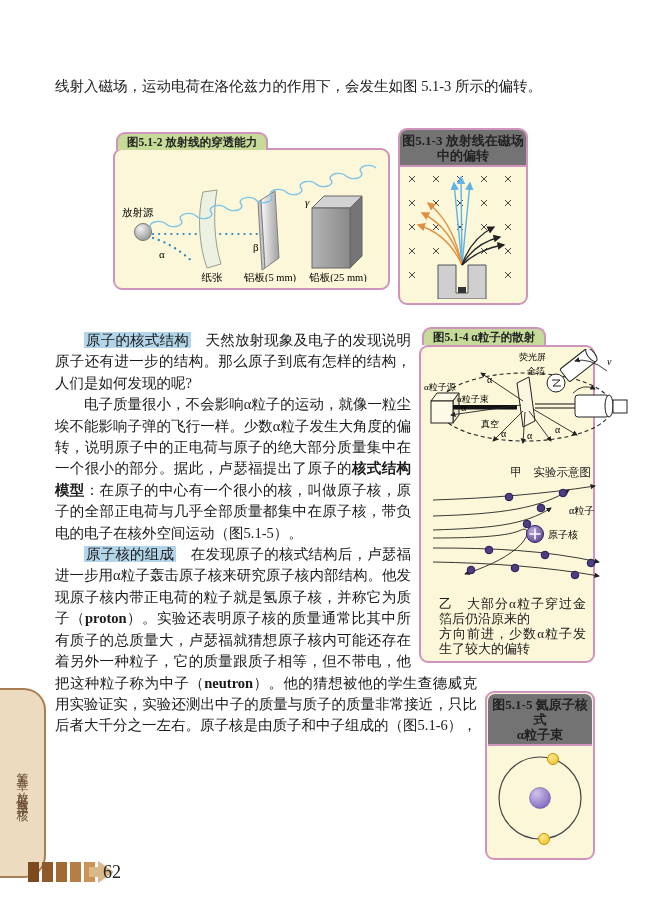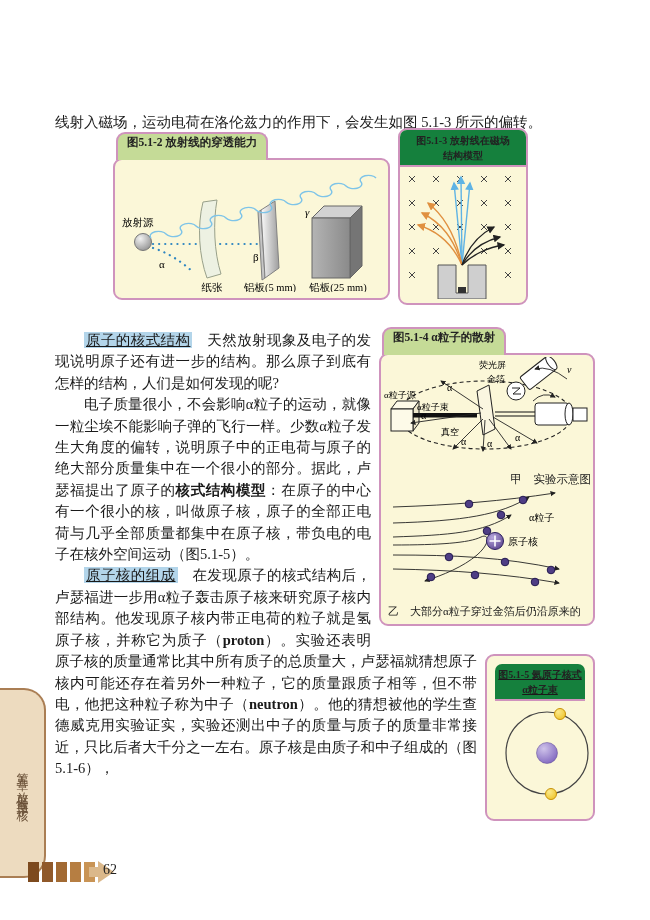--- a/index.html
+++ b/index.html
@@ -2,60 +2,60 @@
 <html><head>
 <meta charset="utf-8">
 <style>
   html,body { margin:0; padding:0; }
   body { width:650px; height:920px; background:#ffffff;
          font-family:"Liberation Serif","DejaVu Serif",serif; color:#1a1a1a; }
   .page { position:relative; width:650px; height:920px; overflow:hidden; background:#fff; }
 
   
   .intro { position:absolute; left:55px; top:76px; width:548px;
-           font-size:14.5px; line-height:21px;margin-top:36px; }
+           font-size:14.5px; line-height:21px; }
   .main-text { position:absolute; left:55px; top:330px; width:540px;
                font-size:14.5px; line-height:21.4px; }
   .main-text p { margin:0; text-indent:2em; text-align:justify; }
-  .seg-hl { background:#b3d5ea; padding:0 2px;text-decoration:underline; }
+  .seg-hl { background:#b3d5ea; padding:0 2px; }
   .seg-b  { font-weight:bold;margin-top:24px; }
 
   
   .fig-tab { display:inline-block; background:#c5db97; border:2px solid #cf93bd; border-bottom:none;
-             border-radius:9px 9px 0 0; padding:1px 9px 10px; font-size:11.5px; font-weight:bold;
+             border-radius:9px 9px 0 0; padding:1px 9px 0; font-size:11.5px; font-weight:bold;
              color:#222; position:relative; top:2px; margin-left:3px; line-height:15px; }
   .fig-box { border:2px solid #cf93bd; border-radius:9px; background:#fbf7d8; }
-  .fig-head { background:#15803d; border-bottom:2px solid #cf93bd; border-radius:7px 7px 0 0;
-              text-align:center; font-size:10px; font-weight:bold; color:#222;
+  .fig-head { background:#737373; border-bottom:2px solid #cf93bd; border-radius:7px 7px 0 0;
+              text-align:center; font-size:13px; font-weight:bold; color:#222;
               padding:3px 2px 2px; line-height:15px; }
   .fig-head span { display:block; }
   .fig-caption { text-align:right; font-size:11.5px; line-height:16px; color:#1a1a1a; }
-  .fig-caption2 { font-size:11px; line-height:15px; color:#1a1a1a; padding:0 5px 3px; text-align:justify; }
+  .fig-caption2 { font-size:13px; line-height:15px; color:#1a1a1a; padding:0 5px 3px; text-align:justify;margin-left:11px; }
 
   .top-figs { position:absolute; left:113px; top:128px; display:flex; gap:8px; align-items:flex-start; }
   .f512-wrap { width:277px; margin-top:2px; }
   .f512-wrap .fig-box { padding:2px; }
   .f513-wrap { width:130px; }
 
-  #fig514f { float:right; width:216px; margin:-6px 0 8px 8px; }
+  #fig514f { float:right; width:176px; margin:-6px 0 8px 8px; }
   #fig514f .fig-box { padding:2px; }
   #fig515f { float:right; clear:right; width:110px; margin:20px 0 6px 8px; }
-  #fig515f .fig-box { padding:8px;text-decoration:underline; }
+  #fig515f .fig-box { padding:1px; }
 
   svg text { font-family:"Liberation Serif","DejaVu Serif",serif; }
 
   
   .side-tab { position:absolute; left:0; top:688px; width:44px; height:186px;
               background:#eddbbf; border:2px solid #aa7e54; border-left:none;
               border-radius:0 22px 22px 0; display:flex; flex-direction:column;
               align-items:center; justify-content:center; gap:10px; z-index:2; }
   .side-tab span { writing-mode:vertical-rl; font-size:12px; color:#6a5138; letter-spacing:3px; }
 
   .page-marker { position:absolute; left:28px; top:860px; z-index:3; }
-  .page-num { position:absolute; left:103px; top:862px; font-size:14px; color:#222; z-index:3; }
+  .page-num { position:absolute; left:103px; top:862px; font-size:18px; color:#222; z-index:3; }
 </style>
 </head>
 <body>
 
 <div class="page">
 
   <div class="intro">线射入磁场，运动电荷在洛伦兹力的作用下，会发生如图 5.1-3 所示的偏转。</div>
 
   <div class="top-figs">
 
@@ -102,21 +102,21 @@
           <text x="153" y="129" font-size="10.5" text-anchor="middle">铝板(5 mm)</text>
           <text x="221" y="129" font-size="10.5" text-anchor="middle">铅板(25 mm)</text>
         </svg>
       </div>
     </div>
 
     <div class="f513-wrap">
       <div class="fig-box">
         <div class="fig-head">
           <span>图5.1-3 放射线在磁场</span>
-          <span>结构模型</span>
+          <span>中的偏转</span>
         </div>
         <svg width="124" height="132" viewBox="0 0 124 132">
           <defs>
             <path id="xm" d="M-3,-3 L3,3 M3,-3 L-3,3" stroke="#444" stroke-width="1"></path>
             <marker id="mb3" markerWidth="7" markerHeight="7" refX="5" refY="3" orient="auto">
                 <path d="M0,0 L6,3 L0,6 Z" fill="#5fb3e4"></path>
               </marker>
             <marker id="mo3" markerWidth="7" markerHeight="7" refX="5" refY="3" orient="auto">
                 <path d="M0,0 L6,3 L0,6 Z" fill="#e09040"></path>
               </marker>
@@ -259,20 +259,21 @@
               <circle cx="152" cy="95" r="3.8"></circle>
             <circle cx="48" cy="90" r="3.8"></circle>
           </g>
           <circle cx="112" cy="54" r="8.5" fill="url(#nucG)" stroke="#2c1f5e"></circle>
           <path d="M112,48.5 V59.5 M106.5,54 H117.5" stroke="#fff" stroke-width="1.6"></path>
           <text x="125" y="58" font-size="10">原子核</text>
           <text x="146" y="34" font-size="10">α粒子</text>
         </svg>
         <div class="fig-caption2">
           <div>乙　大部分α粒子穿过金箔后仍沿原来的</div>
+          <div>方向前进，少数α粒子发生了较大的偏转</div>
         </div>
       </div>
     </div>
 
     <div id="fig515f">
       <div class="fig-box">
         <div class="fig-head">
           <span>图5.1-5 氦原子核式</span>
           <span>α粒子束</span>
         </div>

